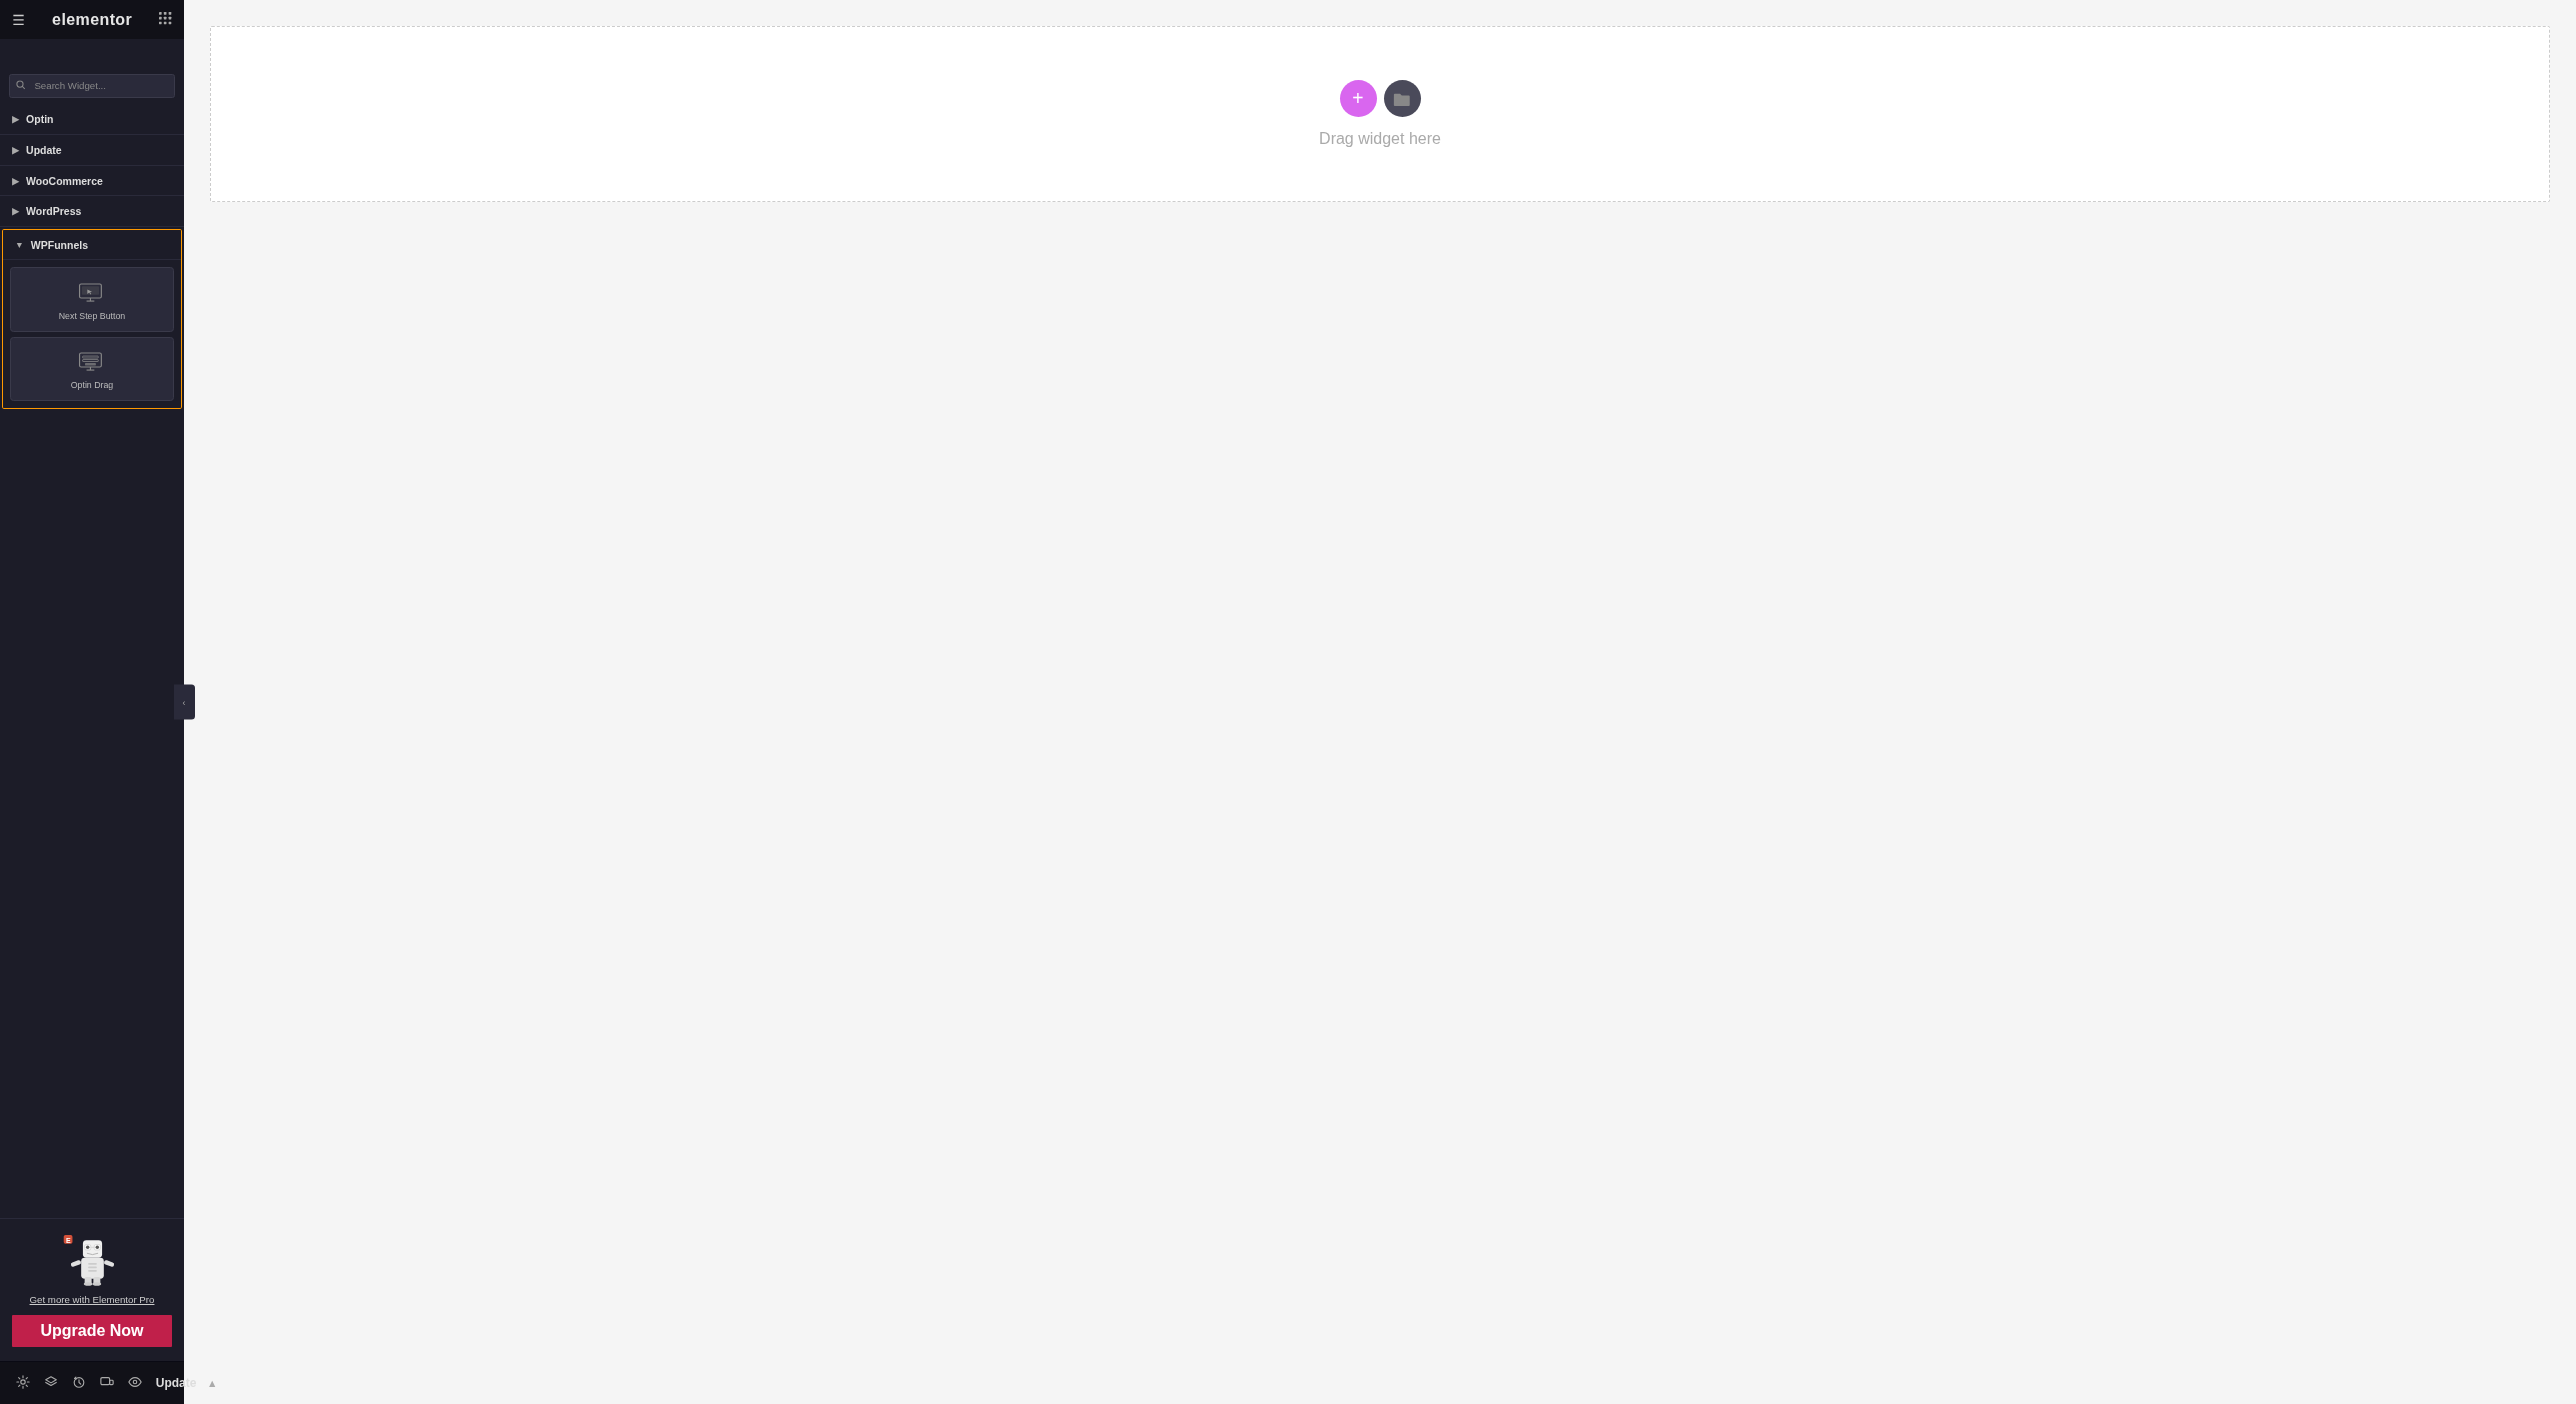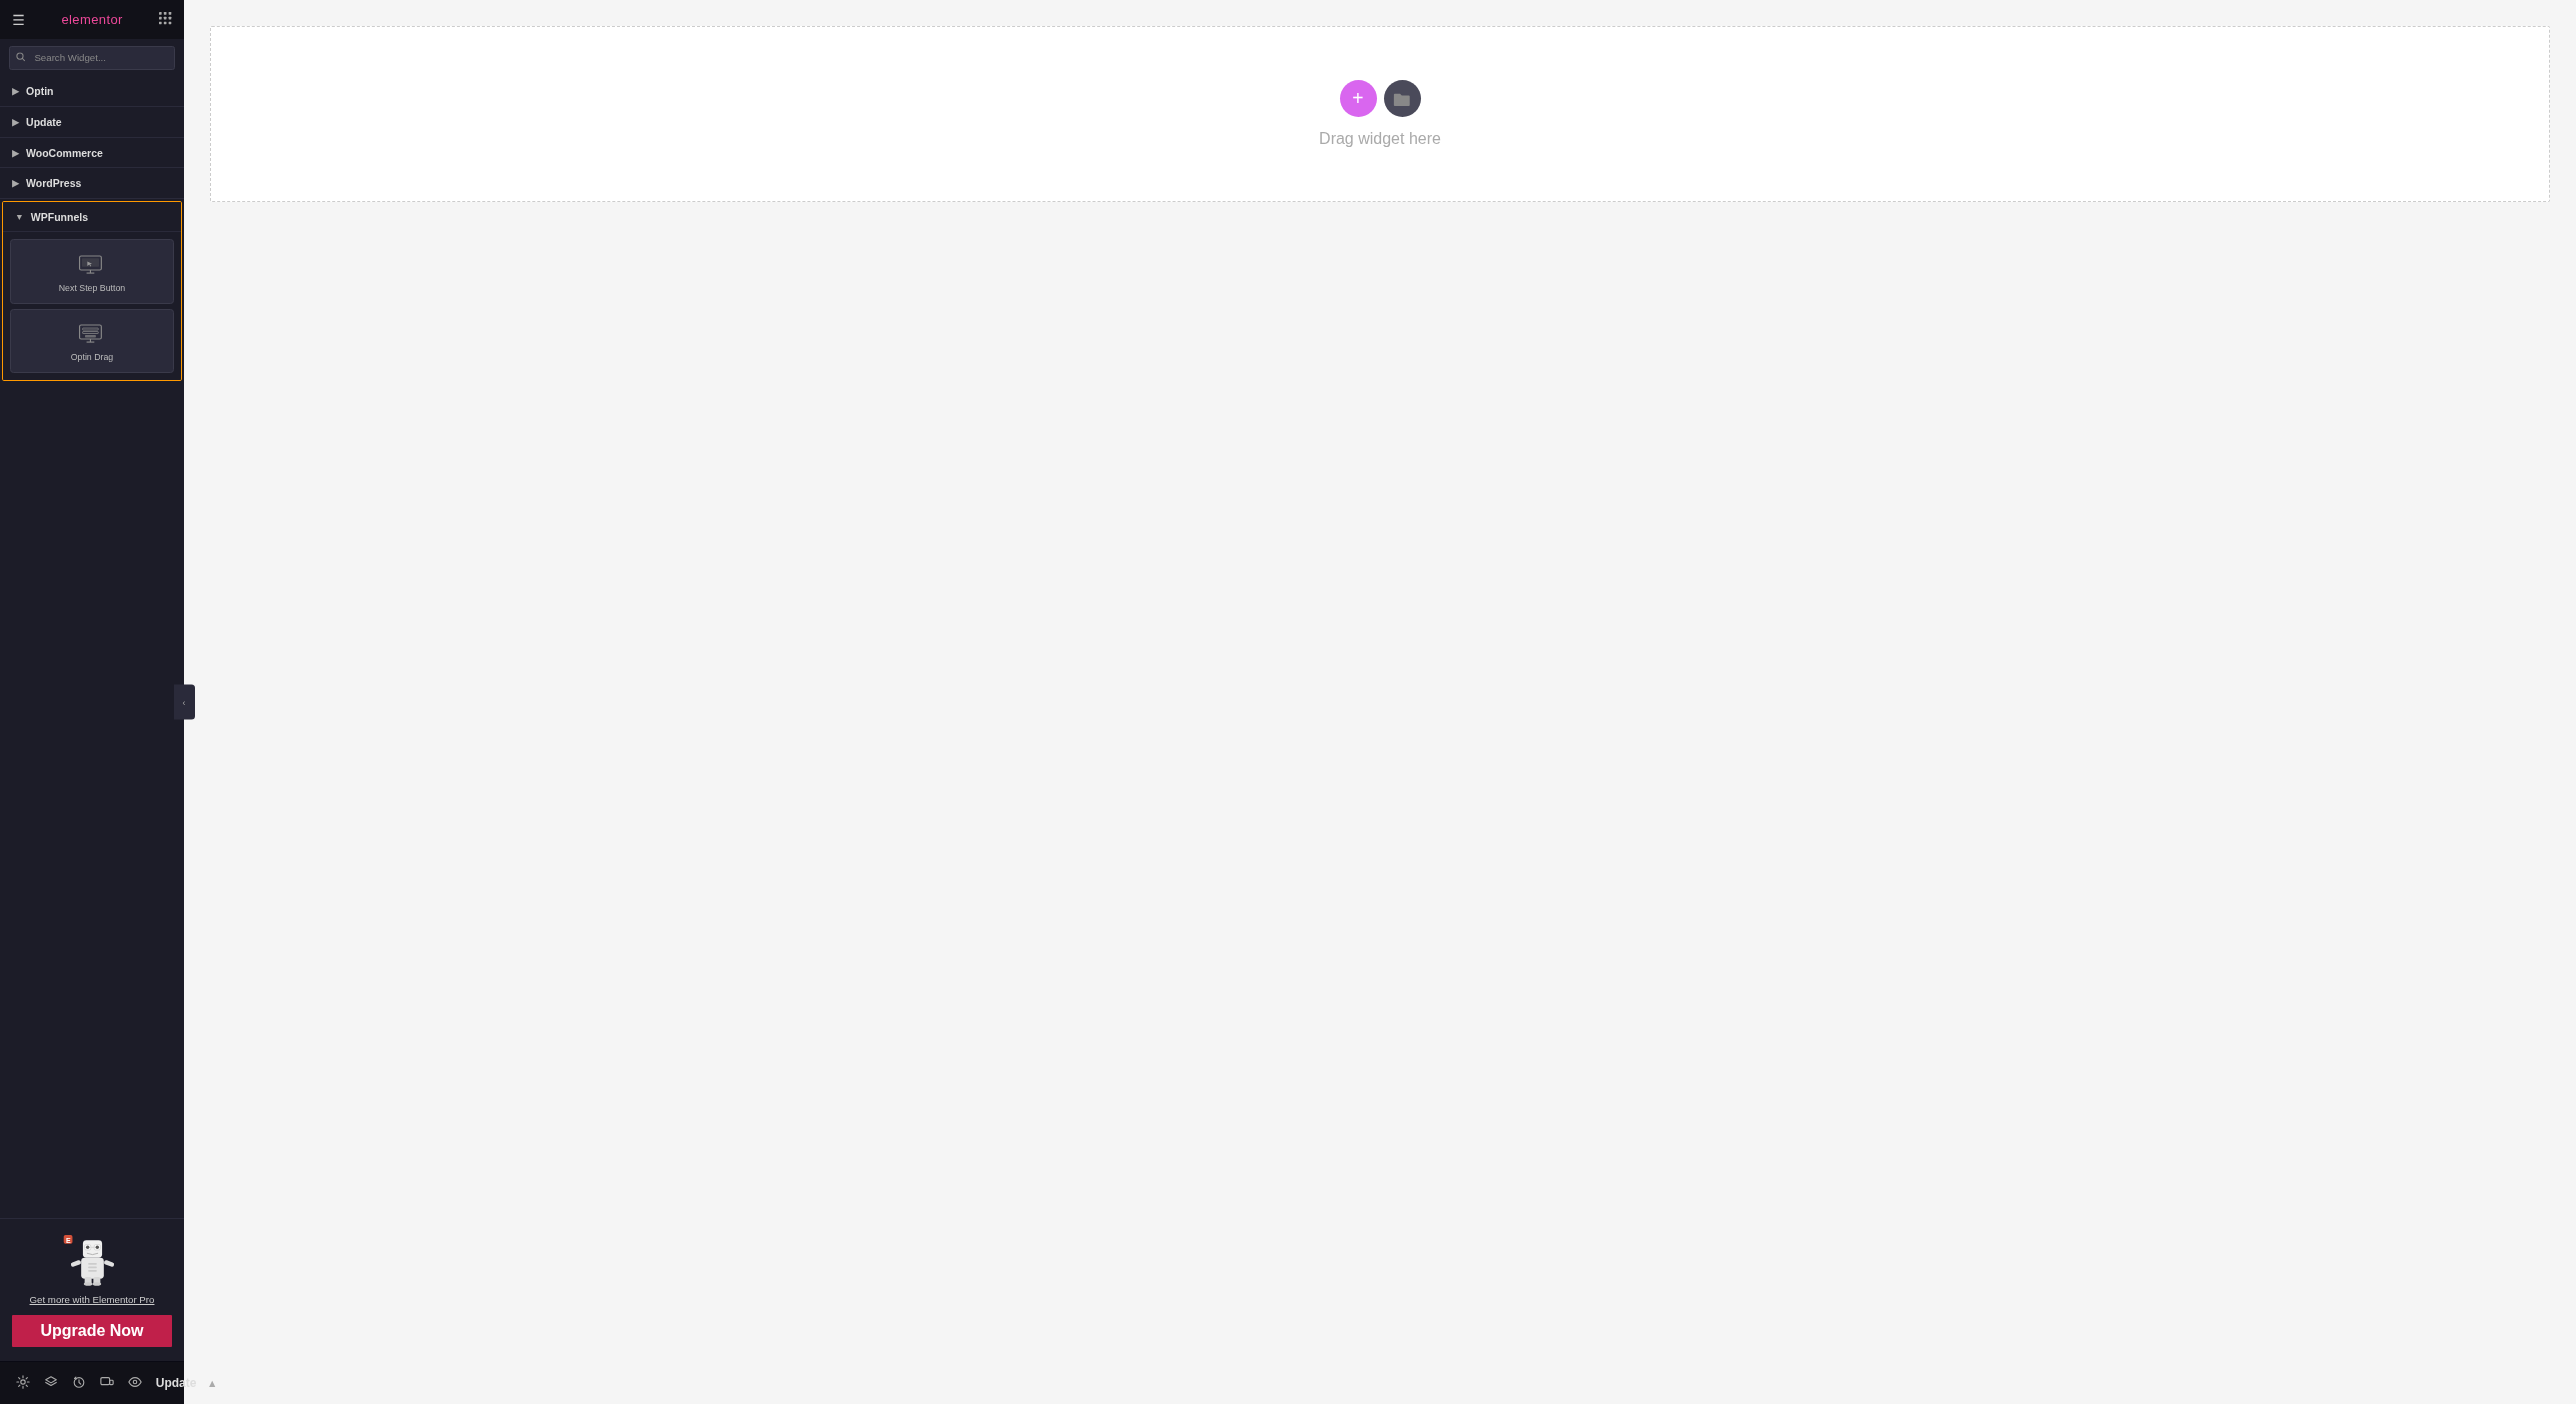--- a/index.html
+++ b/index.html
@@ -32,23 +32,23 @@
       background: #0a0a14;
       background: #111118;
       min-height: 39px;
     }
     .sidebar-header .menu-icon {
       color: #ccc;
       font-size: 14px;
       cursor: pointer;
     }
     .sidebar-header .brand {
-      font-size: 13px;
-      font-weight: 400;
-      color: #ec4899;
+      font-size: 16px;
+      font-weight: 700;
+      color: #e5e5e5;
       letter-spacing: 0.4px;
     }
     .sidebar-header .grid-icon {
       color: #ccc;
       font-size: 14px;
       cursor: pointer;
     }
 
     
     .sidebar-search {
@@ -61,20 +61,21 @@
       border: 0.9px solid #3a3a4a;
       border-radius: 2.6px;
       color: #aaa;
       padding: 5.3px 8.8px 5.3px 24.6px;
       font-size: 9.7px;
       outline: none;
     }
     .sidebar-search input::placeholder { color: #888; }
     .search-wrap {
       position: relative;
+      margin-top: 28px;
     }
     .search-wrap .search-icon-inner {
       position: absolute;
       left: 7px;
       top: 50%;
       transform: translateY(-50%);
       color: #888;
       font-size: 9.7px;
       pointer-events: none;
     }

